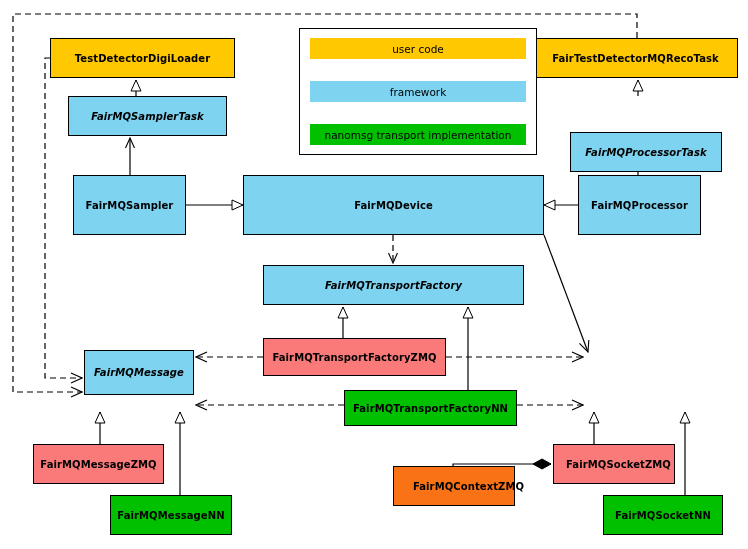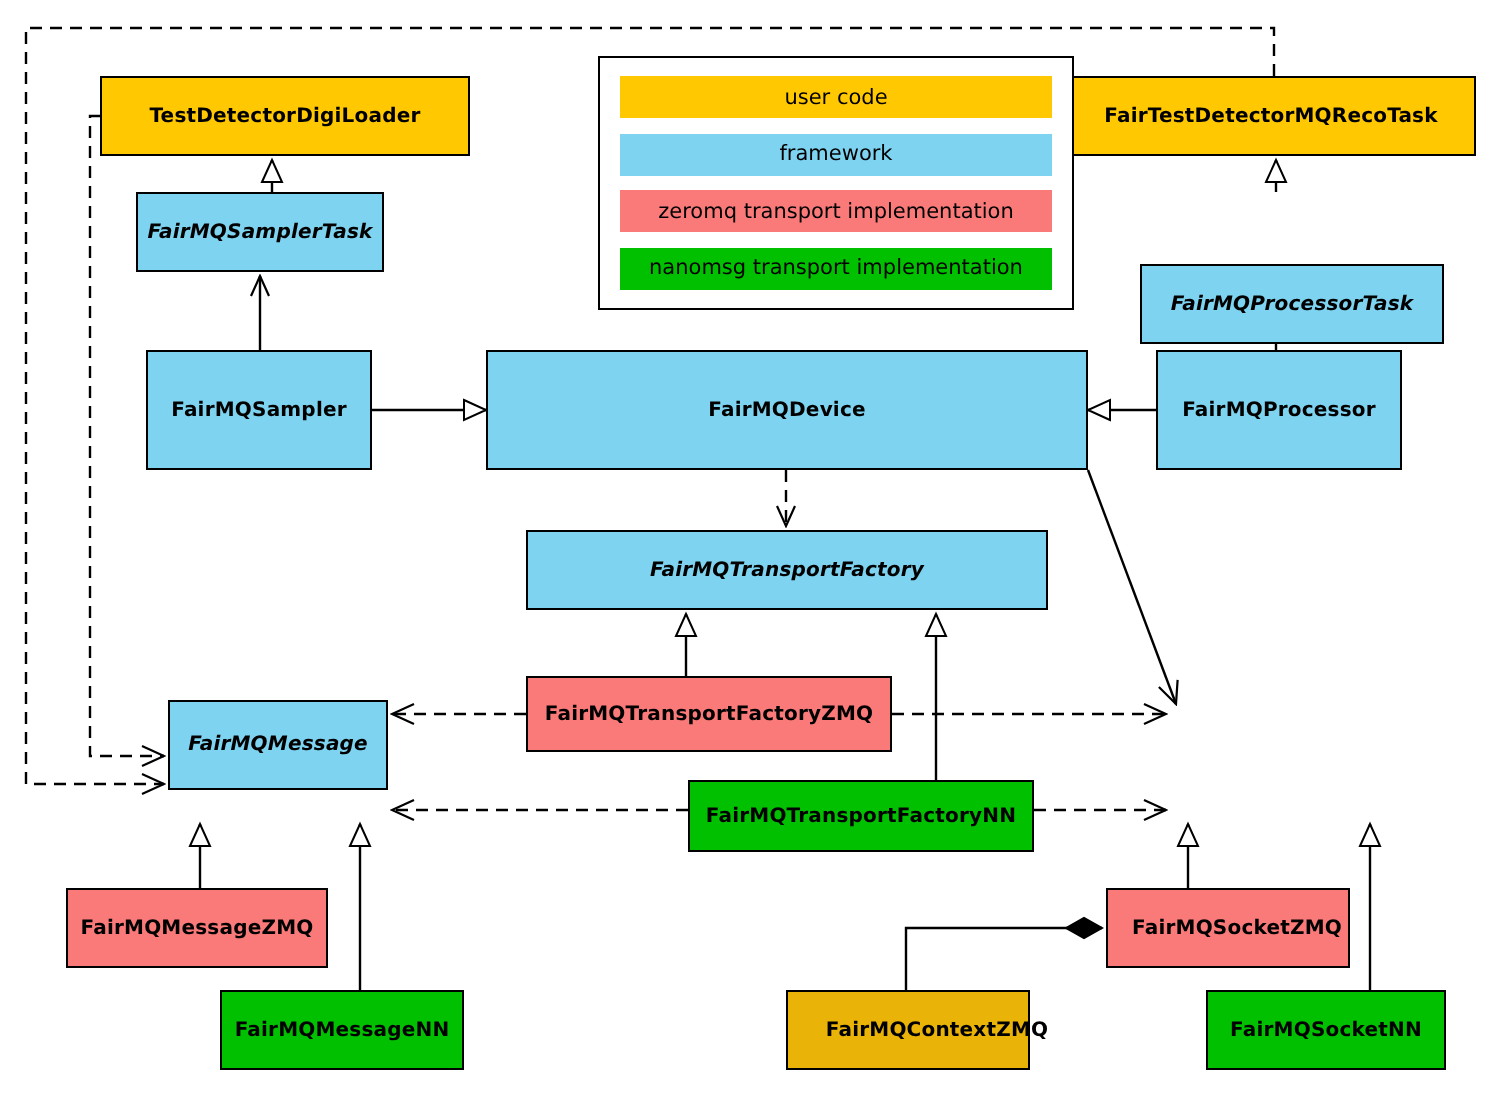--- a/index.html
+++ b/index.html
@@ -127,21 +127,21 @@
       <line x1="685" y1="495" x2="685" y2="412" marker-end="url(#hollowTri)"></line>
 
       <path d="M453,495 L453,464 L551,464" marker-end="url(#blackDiamond)"></path>
     </g>
   </svg>
 
   <div class="node" style="left:50px; top:38px; width:185px; height:40px; background:#FFC800;">
     <span>TestDetectorDigiLoader</span>
   </div>
 
-  <div class="node abstract" style="left:68px; top:96px; width:124px; height:40px; background:#7DD3F0;">
+  <div class="node abstract" style="left:68px; top:96px; width:159px; height:40px; background:#7DD3F0;">
     <span>FairMQSamplerTask</span>
   </div>
 
   <div class="node" style="left:73px; top:175px; width:113px; height:60px; background:#7DD3F0;">
     <span>FairMQSampler</span>
   </div>
 
   <div class="node" style="left:243px; top:175px; width:301px; height:60px; background:#7DD3F0;">
     <span>FairMQDevice</span>
   </div>
@@ -180,36 +180,33 @@
   </div>
 
   <div class="node" style="left:110px; top:495px; width:122px; height:40px; background:#00C000;">
     <span>FairMQMessageNN</span>
   </div>
 
   <div class="node" style="left:553px; top:444px; width:122px; height:40px; background:#FA7A7A;padding-left:12px;">
     <span>FairMQSocketZMQ</span>
   </div>
 
-  <div class="node" style="left:393px; top:495px; width:122px; height:40px; background:#eab308;padding-left:32px;">
+  <div class="node" style="left:393px; top:466px; width:122px; height:40px; background:#f97316;padding-left:32px;">
     <span>FairMQContextZMQ</span>
   </div>
 
   <div class="node" style="left:603px; top:495px; width:120px; height:40px; background:#00C000;">
     <span>FairMQSocketNN</span>
   </div>
 
   <div class="legend-box" style="left:266px; top:28px; width:238px; height:127px;">
     <div class="legend-row" style="background:#FFC800;">
       <span>user code</span>
     </div>
     <div class="legend-row" style="background:#7DD3F0;">
       <span>framework</span>
     </div>
-    <div class="legend-row" style="background:#FA7A7A;">
-      <span>zeromq transport implementation</span>
-    </div>
     <div class="legend-row" style="background:#00C000;">
       <span>nanomsg transport implementation</span>
     </div>
   </div>
 
 </div>
 
 </body></html>

